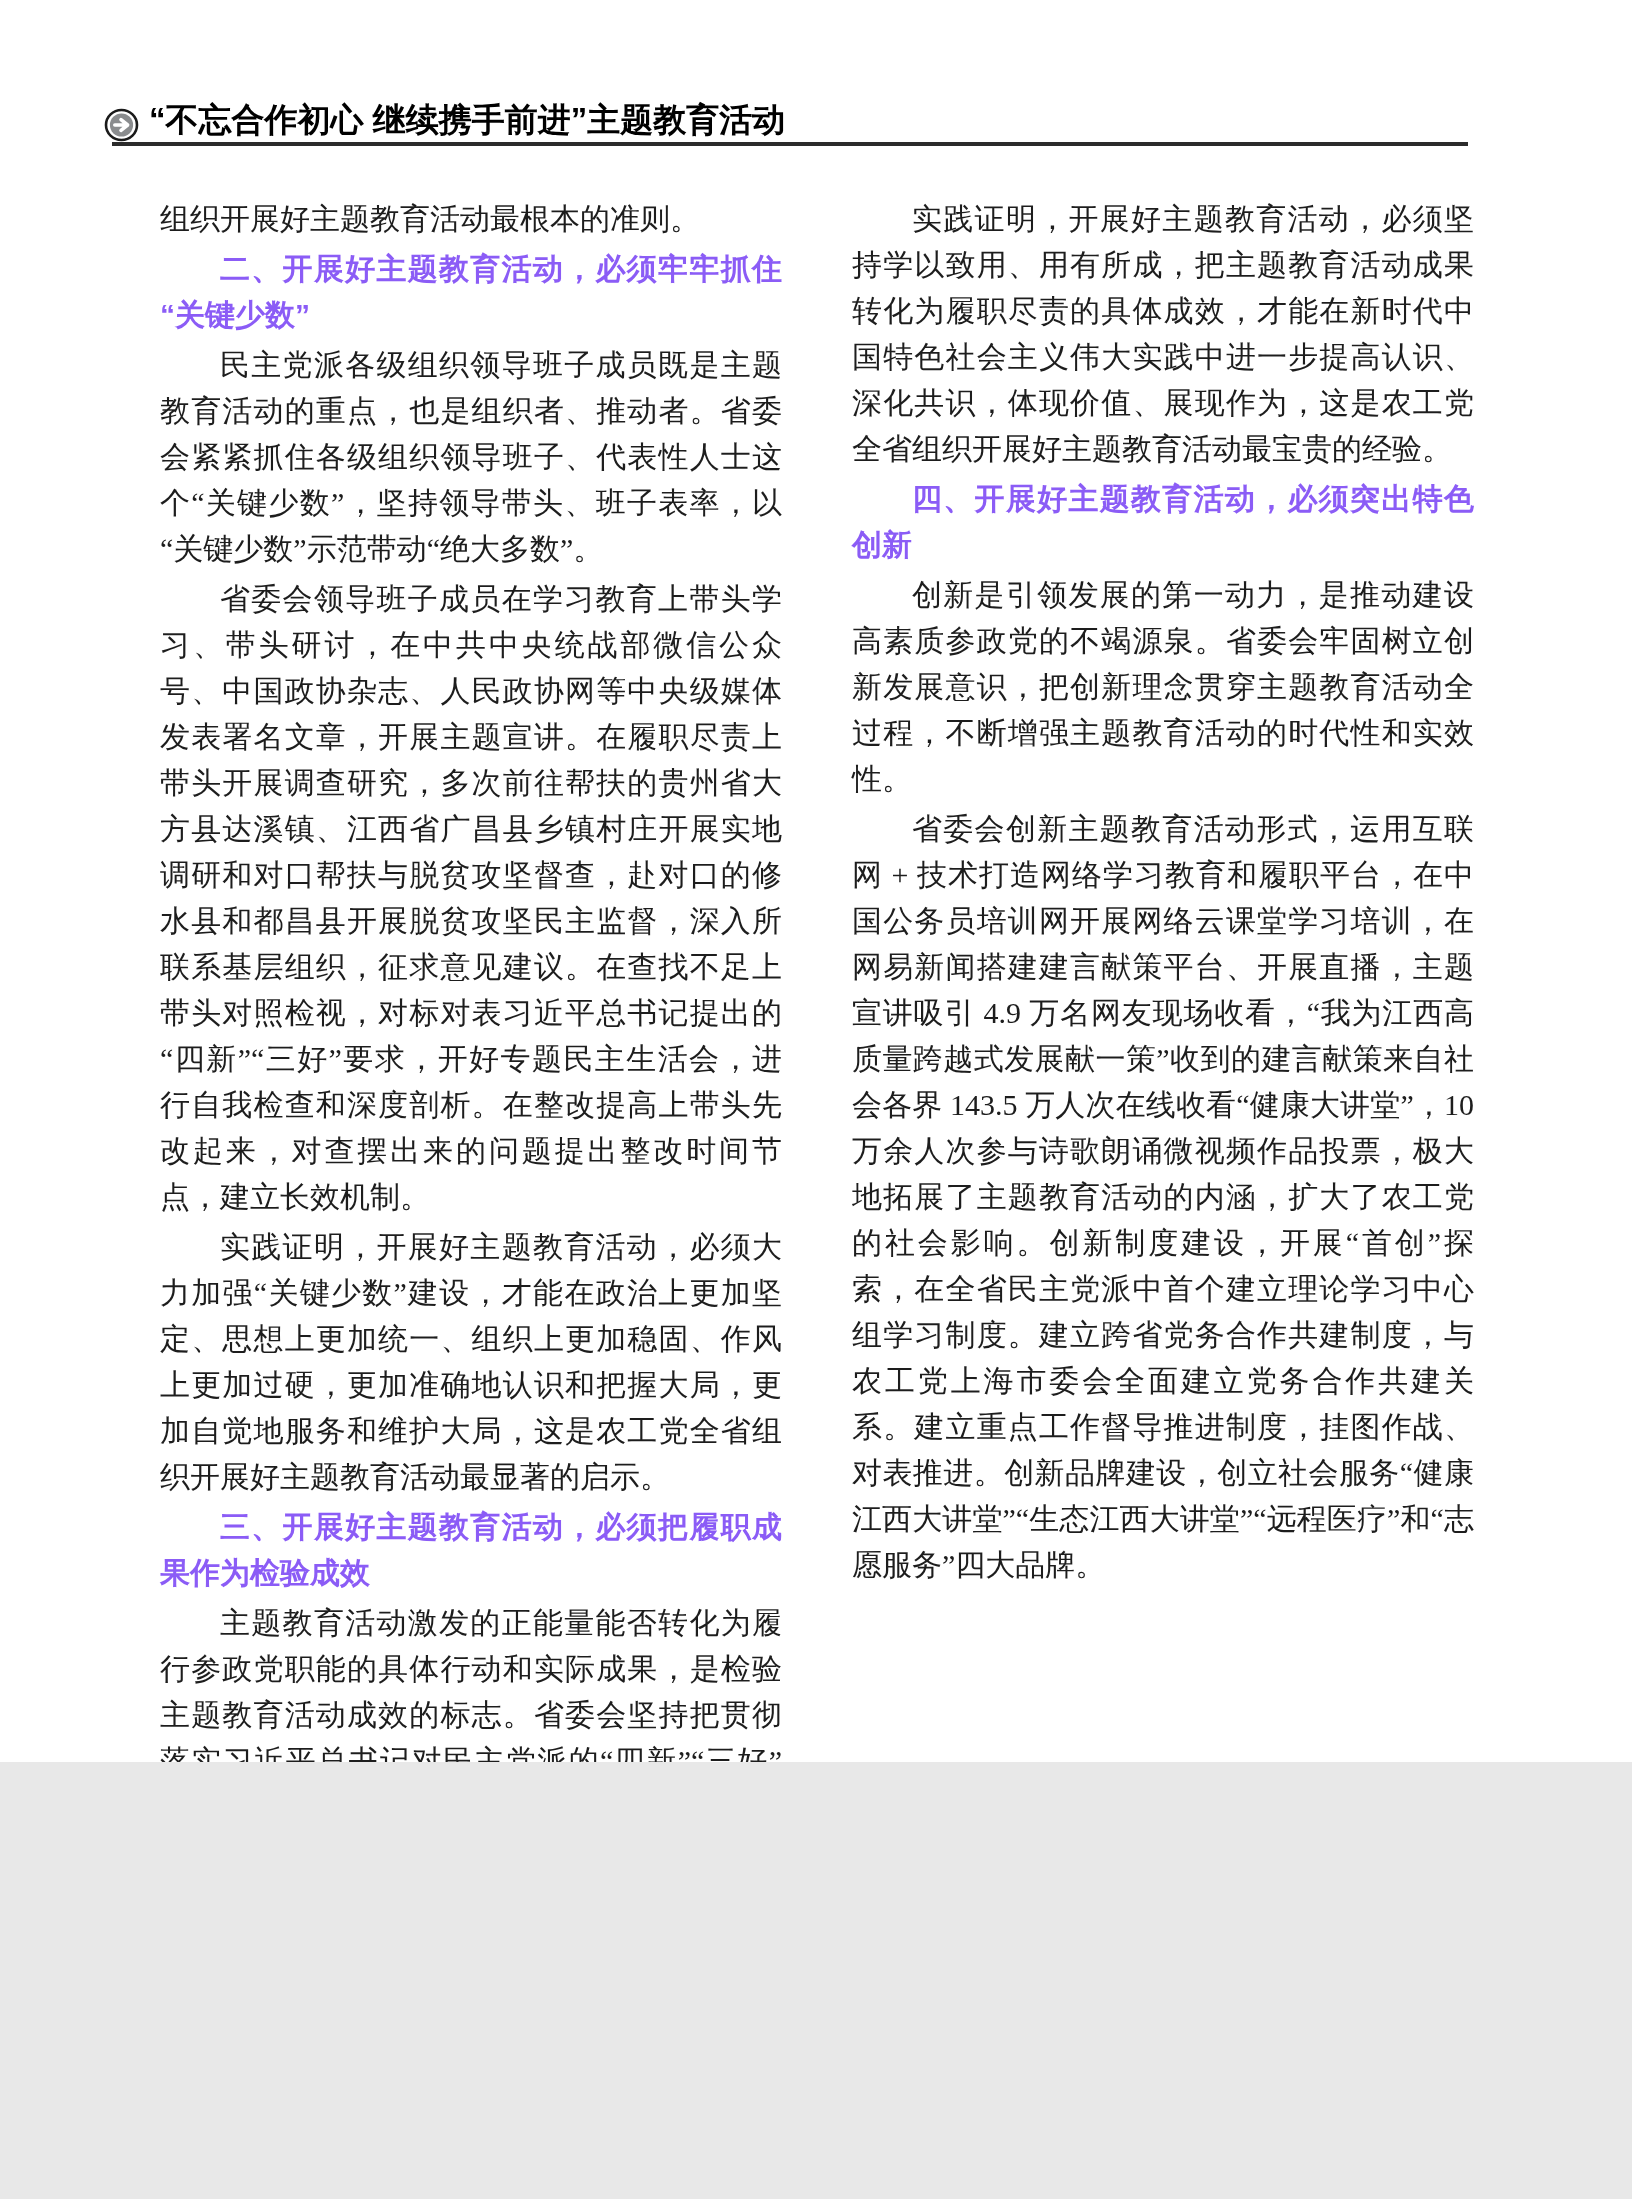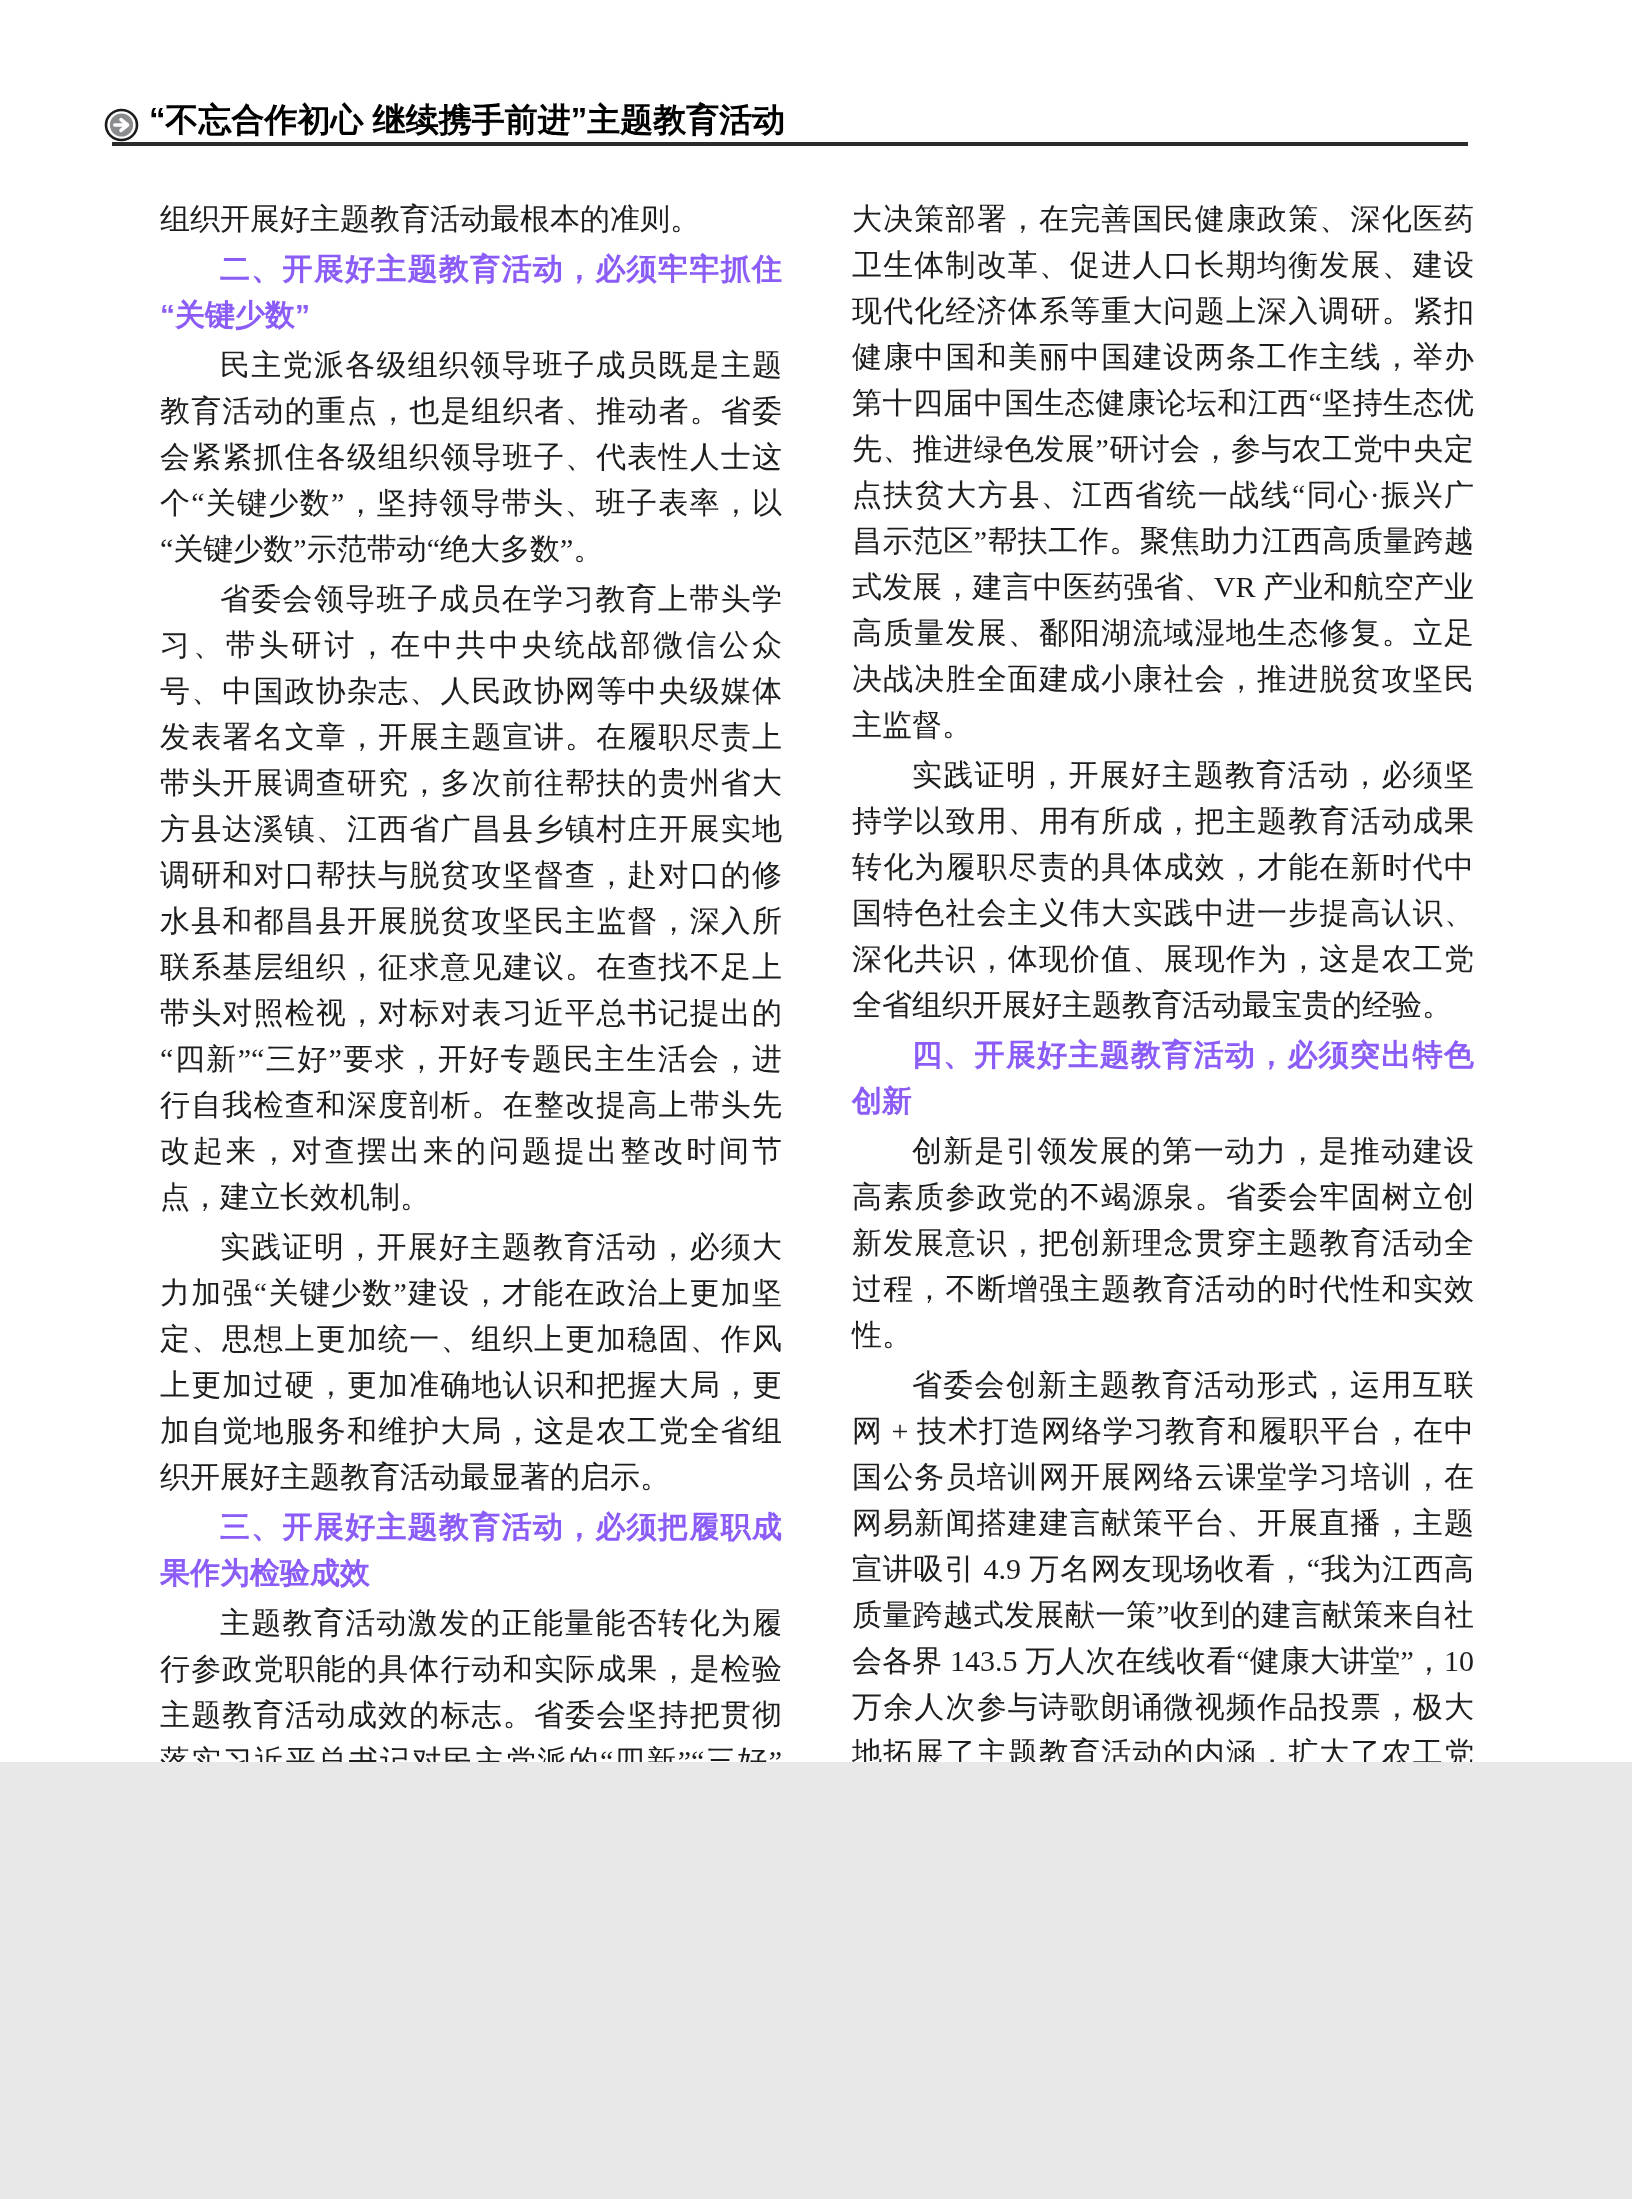--- a/index.html
+++ b/index.html
@@ -93,21 +93,20 @@
         <p class="continuation">组织开展好主题教育活动最根本的准则。</p>
         <p class="heading">二、开展好主题教育活动，必须牢牢抓住“关键少数”</p>
         <p class="body">民主党派各级组织领导班子成员既是主题教育活动的重点，也是组织者、推动者。省委会紧紧抓住各级组织领导班子、代表性人士这个“关键少数”，坚持领导带头、班子表率，以“关键少数”示范带动“绝大多数”。</p>
         <p class="body">省委会领导班子成员在学习教育上带头学习、带头研讨，在中共中央统战部微信公众号、中国政协杂志、人民政协网等中央级媒体发表署名文章，开展主题宣讲。在履职尽责上带头开展调查研究，多次前往帮扶的贵州省大方县达溪镇、江西省广昌县乡镇村庄开展实地调研和对口帮扶与脱贫攻坚督查，赴对口的修水县和都昌县开展脱贫攻坚民主监督，深入所联系基层组织，征求意见建议。在查找不足上带头对照检视，对标对表习近平总书记提出的“四新”“三好”要求，开好专题民主生活会，进行自我检查和深度剖析。在整改提高上带头先改起来，对查摆出来的问题提出整改时间节点，建立长效机制。</p>
         <p class="body">实践证明，开展好主题教育活动，必须大力加强“关键少数”建设，才能在政治上更加坚定、思想上更加统一、组织上更加稳固、作风上更加过硬，更加准确地认识和把握大局，更加自觉地服务和维护大局，这是农工党全省组织开展好主题教育活动最显著的启示。</p>
         <p class="heading">三、开展好主题教育活动，必须把履职成果作为检验成效</p>
         <p class="body">主题教育活动激发的正能量能否转化为履行参政党职能的具体行动和实际成果，是检验主题教育活动成效的标志。省委会坚持把贯彻落实习近平总书记对民主党派的“四新”“三好”指示精神作为主题教育活动的总体要求，把从更高层次贯彻落实习近平总书记对江西工作的重要要求作为履职尽责的根本立足点，强化责任担当，提升履职成效，议政建言多次获得中共省委、省政府主要领导批示。</p>
         <p class="body">省委会紧紧围绕中共中央、创新制度建设</p>
       </div>
     <div class="col">
-        <p class="continuation">大决策部署，在完善国民健康政策、深化医药卫生体制改革、促进人口长期均衡发展、建设现代化经济体系等重大问题上深入调研。紧扣健康中国和美丽中国建设两条工作主线，举办第十四届中国生态健康论坛和江西“坚持生态优先、推进绿色发展”研讨会，参与农工党中央定点扶贫大方县、江西省统一战线“同心·振兴广昌示范区”帮扶工作。聚焦助力江西高质量跨越式发展，建言中医药强省、VR 产业和航空产业高质量发展、鄱阳湖流域湿地生态修复。立足决战决胜全面建成小康社会，推进脱贫攻坚民主监督。</p>
         <p class="body">实践证明，开展好主题教育活动，必须坚持学以致用、用有所成，把主题教育活动成果转化为履职尽责的具体成效，才能在新时代中国特色社会主义伟大实践中进一步提高认识、深化共识，体现价值、展现作为，这是农工党全省组织开展好主题教育活动最宝贵的经验。</p>
         <p class="heading">四、开展好主题教育活动，必须突出特色创新</p>
         <p class="body">创新是引领发展的第一动力，是推动建设高素质参政党的不竭源泉。省委会牢固树立创新发展意识，把创新理念贯穿主题教育活动全过程，不断增强主题教育活动的时代性和实效性。</p>
         <p class="body">省委会创新主题教育活动形式，运用互联网 + 技术打造网络学习教育和履职平台，在中国公务员培训网开展网络云课堂学习培训，在网易新闻搭建建言献策平台、开展直播，主题宣讲吸引 4.9 万名网友现场收看，“我为江西高质量跨越式发展献一策”收到的建言献策来自社会各界 143.5 万人次在线收看“健康大讲堂”，10 万余人次参与诗歌朗诵微视频作品投票，极大地拓展了主题教育活动的内涵，扩大了农工党的社会影响。创新制度建设，开展“首创”探索，在全省民主党派中首个建立理论学习中心组学习制度。建立跨省党务合作共建制度，与农工党上海市委会全面建立党务合作共建关系。建立重点工作督导推进制度，挂图作战、对表推进。创新品牌建设，创立社会服务“健康江西大讲堂”“生态江西大讲堂”“远程医疗”和“志愿服务”四大品牌。</p>
       </div>
   </div>
 
   <div class="footer-rule"></div>
   <div class="footer-pagebox">24</div>
   <div class="footer-journal">前进论坛</div>

